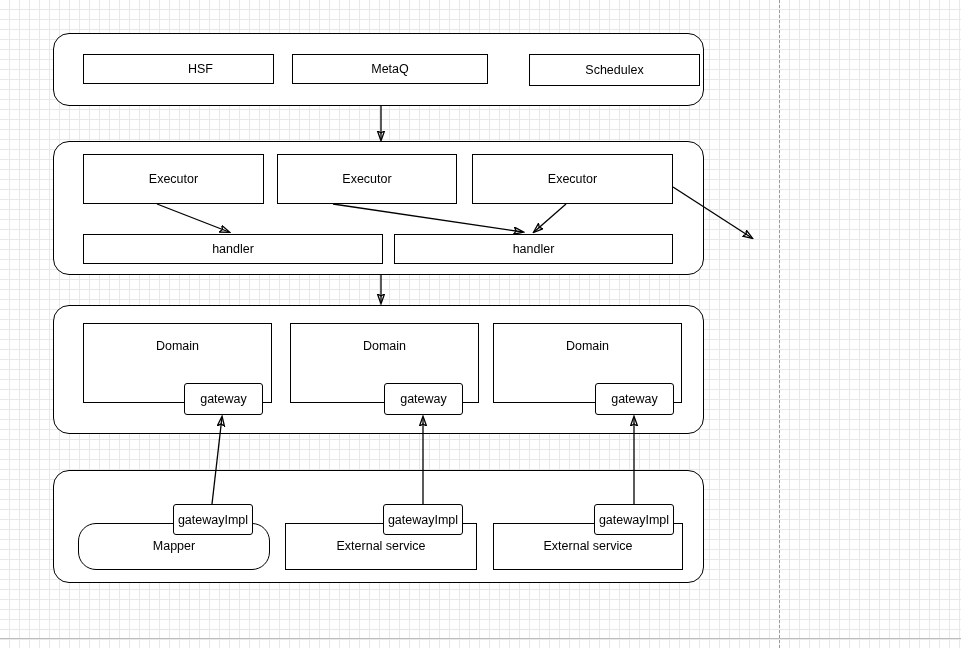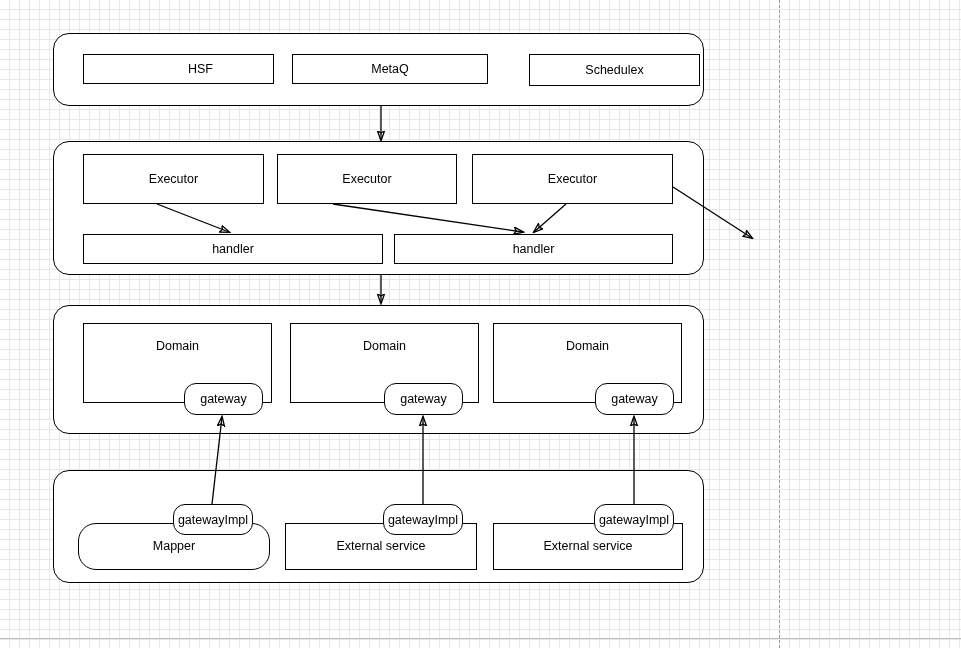--- a/index.html
+++ b/index.html
@@ -56,21 +56,21 @@
   
   .node.label-upper{
     align-items:flex-start;
     padding-top:15px;
   }
   
   .pill{
     position:absolute;
     background:#ffffff;
     border:1.4px solid #000000;
-    border-radius:12px;
+    border-radius:3px;
     box-sizing:border-box;
     display:flex;
     align-items:center;
     justify-content:center;
     font-size:12.5px;
     color:#000000;
     z-index:5;
     white-space:nowrap;
   }
   

